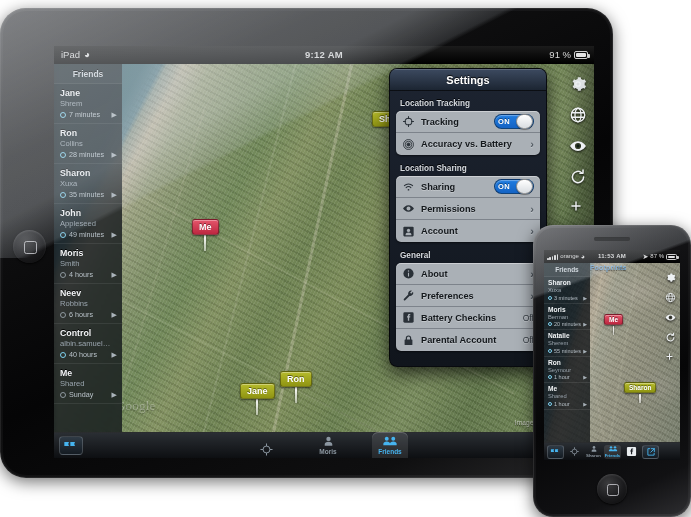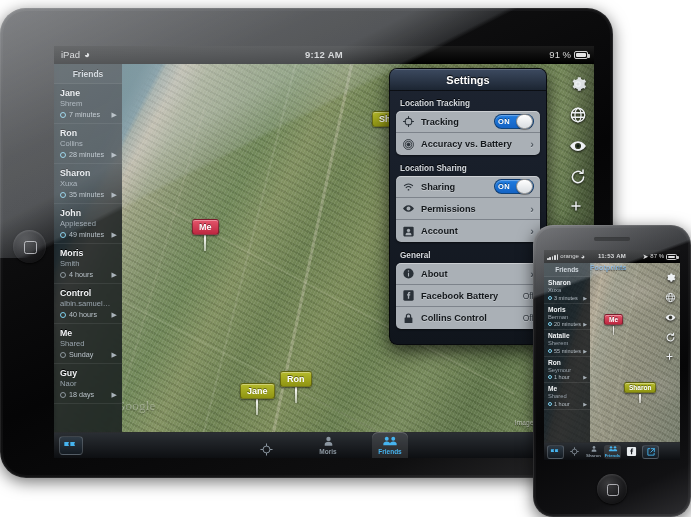--- a/index.html
+++ b/index.html
@@ -421,43 +421,43 @@
             <div class="fr-item">
               <div class="fr-first">Moris</div>
               <div class="fr-last">Smith</div>
               <div class="fr-meta">
                 <span class="fr-dot gray"></span>
                 <span>4 hours</span>
                 <span class="fr-arrow">▶</span>
               </div>
             </div>
             <div class="fr-item">
+              <div class="fr-first">Neev</div>
+              <div class="fr-last">Robbins</div>
+              <div class="fr-meta">
+                <span class="fr-dot gray"></span>
+                <span>6 hours</span>
+                <span class="fr-arrow">▶</span>
+              </div>
+            </div>
+            <div class="fr-item">
               <div class="fr-first">Control</div>
               <div class="fr-last">albin.samuel@ ...</div>
               <div class="fr-meta">
                 <span class="fr-dot"></span>
                 <span>40 hours</span>
                 <span class="fr-arrow">▶</span>
               </div>
             </div>
             <div class="fr-item">
               <div class="fr-first">Me</div>
               <div class="fr-last">Shared</div>
               <div class="fr-meta">
                 <span class="fr-dot gray"></span>
                 <span>Sunday</span>
-                <span class="fr-arrow">▶</span>
-              </div>
-            </div>
-            <div class="fr-item">
-              <div class="fr-first">Guy</div>
-              <div class="fr-last">Naor</div>
-              <div class="fr-meta">
-                <span class="fr-dot gray"></span>
-                <span>18 days</span>
                 <span class="fr-arrow">▶</span>
               </div>
             </div>
           </div>
       </div>
 
       <div id="settings-panel">
         <div class="set-title">Settings</div>
         <div class="set-body" id="settings-groups">
             <div class="grp-head">Location Tracking</div>
@@ -520,32 +520,39 @@
               <div class="row">
                 <span class="ricon"><svg viewBox="0 0 24 24" width="13" height="13">
                     <circle cx="12" cy="12" r="9.4" fill="#2a3138"></circle>
                     <path d="M11 10.6h2v7h-2z" fill="#aab0b6"></path>
                     <circle cx="12" cy="7.3" r="1.3" fill="#aab0b6"></circle>
                   </svg></span>
                 <span class="rlabel">About</span>
                 <span class="chev">›</span>
               </div>
               <div class="row">
+                <span class="ricon"><svg viewBox="0 0 24 24" width="13" height="13" fill="#2a3138">
+                    <path d="M20.4 5.1l-3.5 3.5-2-2 3.5-3.5a5.6 5.6 0 0 0-6.9 7.1L3.4 18.3a1.8 1.8 0 0 0 2.5 2.5l8.1-8.1a5.6 5.6 0 0 0 6.4-7.6z"></path>
+                  </svg></span>
+                <span class="rlabel">Preferences</span>
+                <span class="chev">›</span>
+              </div>
+              <div class="row">
                 <span class="ricon"><svg viewBox="0 0 24 24" width="13" height="13">
                     <rect x="2.5" y="2.5" width="19" height="19" rx="2.5" fill="#2a3138"></rect>
                     <path d="M15.3 7.7H14c-.5 0-.7.3-.7.7v1.3h2l-.3 2.2h-1.7v6h-2.5v-6H9.2V9.7h1.6V8.2c0-1.8 1-2.8 2.7-2.8h1.8z" fill="#aab0b6"></path>
                   </svg></span>
-                <span class="rlabel">Facebook Battery</span>
+                <span class="rlabel">Battery Checkins</span>
                 <span class="rval">Off</span>
               </div>
               <div class="row">
                 <span class="ricon"><svg viewBox="0 0 24 24" width="13" height="13" fill="#2a3138">
                     <path d="M7 10V7.6a5 5 0 0 1 10 0V10h1.2a1 1 0 0 1 1 1v8.2a1 1 0 0 1-1 1H5.8a1 1 0 0 1-1-1V11a1 1 0 0 1 1-1zm2.2 0h5.6V7.6a2.8 2.8 0 0 0-5.6 0z"></path>
                   </svg></span>
-                <span class="rlabel">Collins Control</span>
+                <span class="rlabel">Parental Account</span>
                 <span class="rval">Off</span>
               </div>
             </div>
           </div>
       </div>
 
       <div id="ipad-tools">
         <span class="tbtn">
           <svg viewBox="0 0 24 24" width="18" height="18" fill="currentColor">
               <path d="M12 8.2a3.8 3.8 0 1 0 0 7.6 3.8 3.8 0 0 0 0-7.6zm0 5.9a2.1 2.1 0 1 1 0-4.2 2.1 2.1 0 0 1 0 4.2z"></path>

